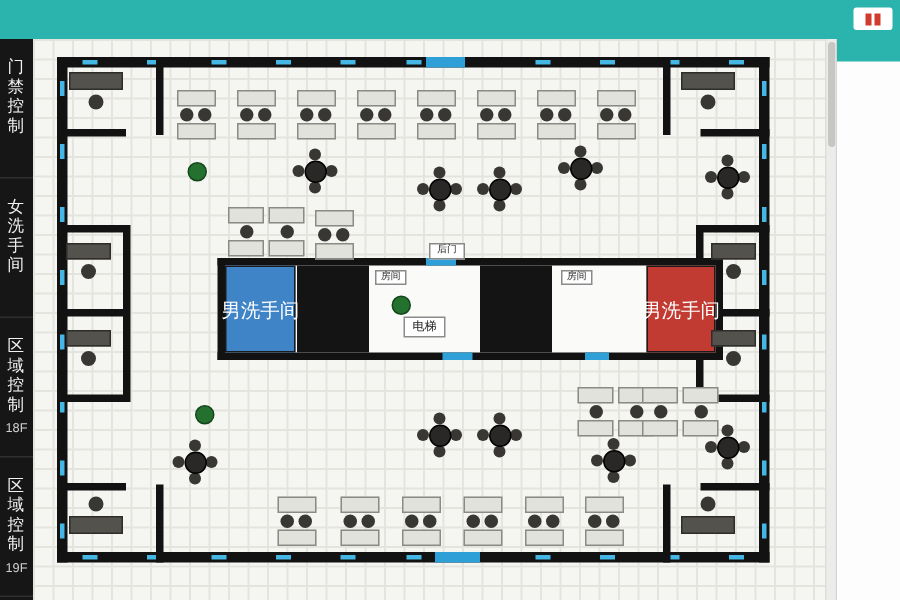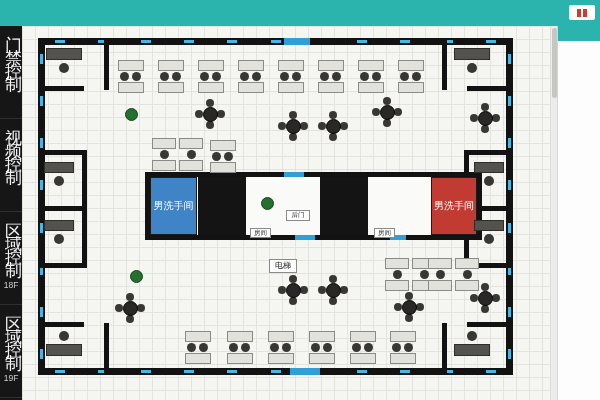--- a/index.html
+++ b/index.html
@@ -19,21 +19,21 @@
   #sidebar{
     position:absolute;left:0;top:26px;width:22px;height:374px;
     background:#161616;display:flex;flex-direction:column;
   }
   .s-item{
     height:93px;display:flex;flex-direction:column;align-items:center;
     padding-top:13px;box-sizing:border-box;border-bottom:1px solid #2f2f2f;
     cursor:pointer;
   }
   .s-label{
-    width:12px;font-size:17px;line-height:13px;color:#f2f2f2;
+    width:12px;font-size:11px;line-height:13px;color:#f2f2f2;
     word-break:break-all;
   }
   .s-sub{font-size:8.5px;color:#cfcfcf;margin-top:3px;}
   #canvas{
     position:absolute;left:22px;top:26px;width:528px;height:374px;
     background-color:#f5f5f1;
     background-image:linear-gradient(#e4e4df 1px,transparent 1px),
                      linear-gradient(90deg,#e4e4df 1px,transparent 1px);
     background-size:13px 13px;overflow:hidden;
   }
@@ -46,45 +46,45 @@
     background:#c6c6c3;border-radius:3px;
   }
   #right-panel{
     position:absolute;left:557px;top:26px;width:43px;height:374px;
     background:#fdfdfd;border-left:1px solid #d5d5d5;box-sizing:border-box;
   }
   #right-panel .rp-head{height:15px;width:100%;}
   .fp-label{
     position:absolute;background:#ffffff;border:1px solid #8a8a8a;
     color:#222;display:flex;align-items:center;justify-content:center;
-    font-size:6.5px;line-height:1;box-sizing:border-box;white-space:nowrap;margin-top:48px;
+    font-size:6.5px;line-height:1;box-sizing:border-box;white-space:nowrap;
   }
   .fp-room{
     position:absolute;display:flex;align-items:center;justify-content:center;
-    color:#fff;font-size:10px;line-height:1;box-sizing:border-box;
+    color:#fff;font-size:13px;line-height:1;box-sizing:border-box;
     border:1px solid #1b1b1b;white-space:nowrap;cursor:pointer;
   }
 </style>
 </head>
 <body>
 
 <div id="header" style="background: rgb(43, 179, 174);">
   <div id="header-badge">
     <span class="rb"></span>
     <span class="rb"></span>
   </div>
 </div>
 
 <div id="sidebar">
   <div class="s-item">
     <span class="s-label">门禁控制</span>
     <span class="s-sub"></span>
   </div>
   <div class="s-item">
-    <span class="s-label">视频控制</span>
+    <span class="s-label">女洗手间</span>
     <span class="s-sub"></span>
   </div>
   <div class="s-item">
     <span class="s-label">区域控制</span>
     <span class="s-sub">18F</span>
   </div>
   <div class="s-item">
     <span class="s-label">区域控制</span>
     <span class="s-sub">19F</span>
   </div>

